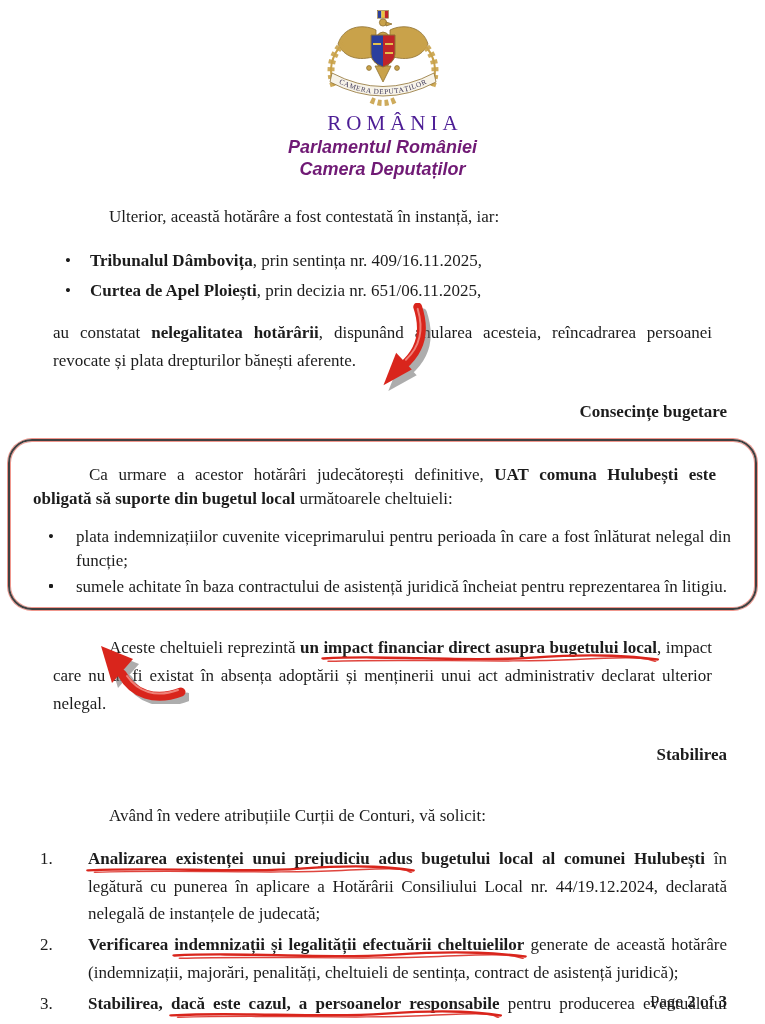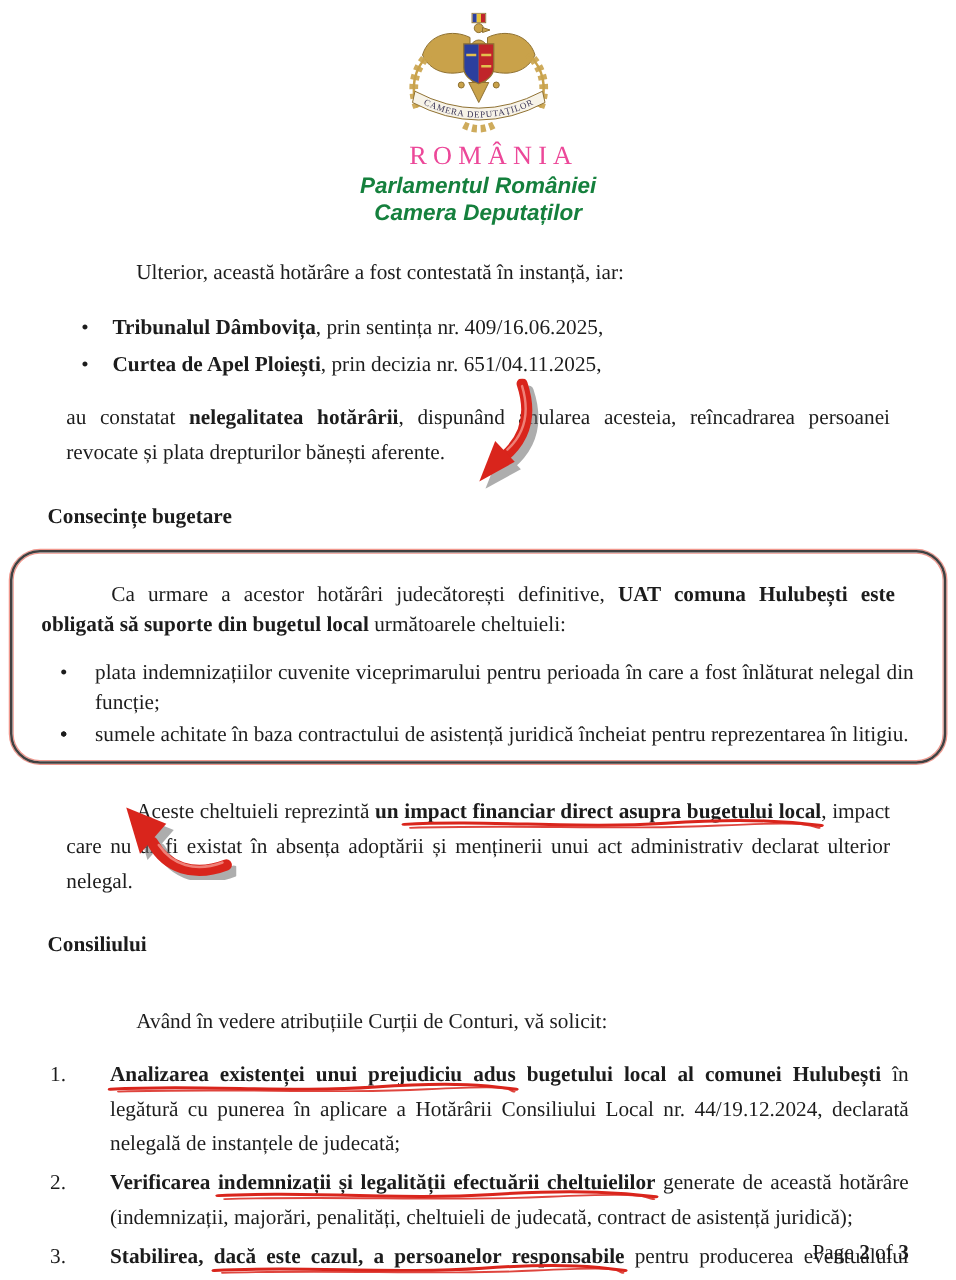--- a/index.html
+++ b/index.html
@@ -10,41 +10,41 @@
     font-family:"Liberation Serif", serif;
     color:#1c1c1c;
     overflow:hidden;
   }
   .content{padding:0 38px;}
   
   .doc-header{text-align:center;padding-top:10px;line-height:1;}
   .emblem{display:inline-block;}
   .country{
     font-size:21px;letter-spacing:5px;margin:2px 0 3px 0;
-    color:#ec4899;font-weight:normal;padding-left:25px;
+    color:#4c1d95;font-weight:normal;padding-left:25px;
   }
   .subtitle{
     font-family:"Liberation Sans", sans-serif;
     font-style:italic;font-weight:bold;
-    color:#15803d;font-size:18px;line-height:1.22;
+    color:#701a75;font-size:18px;line-height:1.22;
   }
   
   p{margin:15px;font-size:17px;line-height:1.65;text-align:justify;}
   .indent{text-indent:56px;}
   .b{font-weight:bold;}
   .lead-para{margin-top:22px;}
   ul.court-list{list-style:none;margin:3px 0 0 0;padding:0;}
   ul.court-list li{
     position:relative;padding-left:52px;
     font-size:17px;line-height:1.76;text-align:left;
   }
   .marker{position:absolute;left:27px;top:0;}
   .conclusion{margin-top:13px;}
   .section-heading{
-    font-size:17px;font-weight:bold;margin-top:27px;text-align:left;
+    font-size:17px;font-weight:bold;margin-top:27px;text-align:right;
   }
   
   .red-box{
     margin:17px -30px 0 -30px;
     border:2px solid #404040;
     border-radius:24px;
     box-shadow:0 0 0 1px #f0978d, inset 0 0 0 1px #f0978d;
     padding:7px 24px 9px 8px;
   }
   .red-box p{line-height:1.4;}
@@ -141,25 +141,25 @@
 
   <div class="content">
 
     <p class="indent lead-para">
       <span>Ulterior, această hotărâre a fost contestată în instanță, iar:</span>
     </p>
 
     <ul class="court-list">
       <li>
         <span class="marker">•</span>
-        <span class="b">Tribunalul Dâmbovița</span><span>, prin sentința nr. 409/16.06.2025,</span>
+        <span class="b">Tribunalul Dâmbovița</span><span>, prin sentința nr. 409/16.11.2025,</span>
       </li>
       <li>
         <span class="marker">•</span>
-        <span class="b">Curtea de Apel Ploiești</span><span>, prin decizia nr. 651/04.11.2025,</span>
+        <span class="b">Curtea de Apel Ploiești</span><span>, prin decizia nr. 651/06.11.2025,</span>
       </li>
     </ul>
 
     <p class="conclusion">
       <span>au constatat </span><span class="b">nelegalitatea hotărârii</span><span>, dispunând anularea acesteia, reîncadrarea persoanei revocate și plata drepturilor bănești aferente.</span>
     </p>
 
     <div class="section-heading">Consecințe bugetare</div>
 
     <div class="red-box">
@@ -184,40 +184,40 @@
       </ul>
     </div>
 
     <p class="indent impact-para">
       <span>Aceste cheltuieli reprezintă </span><span class="b">un </span><span class="b u-red"><span>impact financiar direct asupra bugetului local</span><svg viewBox="0 0 200 12" preserveAspectRatio="none">
             <path d="M2,6 C40,2 85,10 125,5 S185,4 198,7" fill="none" stroke="#d9251c" stroke-width="2.6" stroke-linecap="round"></path>
             <path d="M5,9 C55,6 105,11 150,7 S192,7 197,9" fill="none" stroke="#d9251c" stroke-width="1.6" stroke-linecap="round" opacity="0.85"></path>
           </svg></span><span>, impact care nu ar fi existat în absența adoptării și menținerii unui act administrativ declarat ulterior nelegal.</span>
     </p>
 
-    <div class="section-heading">Consiliului</div>
+    <div class="section-heading">Stabilirea</div>
 
     <p class="indent request-lead">
       <span>Având în vedere atribuțiile Curții de Conturi, vă solicit:</span>
     </p>
 
     <ol class="request-list">
       <li>
         <span class="num">1.</span>
         <span class="b"></span><span class="b u-red"><span>Analizarea existenței unui prejudiciu adus</span><svg viewBox="0 0 200 12" preserveAspectRatio="none">
               <path d="M2,7 C45,3 90,10 130,5 S186,4 198,7" fill="none" stroke="#d9251c" stroke-width="2.6" stroke-linecap="round"></path>
               <path d="M6,9 C60,6 110,11 155,7 S193,7 197,9" fill="none" stroke="#d9251c" stroke-width="1.6" stroke-linecap="round" opacity="0.85"></path>
             </svg></span><span class="b"> bugetului local al comunei Hulubești</span><span> în legătură cu punerea în aplicare a Hotărârii Consiliului Local nr. 44/19.12.2024, declarată nelegală de instanțele de judecată;</span>
       </li>
       <li>
         <span class="num">2.</span>
         <span class="b">Verificarea </span><span class="b u-red"><span>indemnizații și legalității efectuării cheltuielilor</span><svg viewBox="0 0 200 12" preserveAspectRatio="none">
               <path d="M2,6 C40,2 85,10 125,5 S185,4 198,7" fill="none" stroke="#d9251c" stroke-width="2.6" stroke-linecap="round"></path>
               <path d="M5,9 C55,6 105,11 150,7 S192,7 197,9" fill="none" stroke="#d9251c" stroke-width="1.6" stroke-linecap="round" opacity="0.85"></path>
-            </svg></span><span class="b"></span><span> generate de această hotărâre (indemnizații, majorări, penalități, cheltuieli de judecată, contract de asistență juridică);</span>
+            </svg></span><span class="b"></span><span> generate de această hotărâre (indemnizații, majorări, penalități, cheltuieli de sentința, contract de asistență juridică);</span>
       </li>
       <li>
         <span class="num">3.</span>
         <span class="b">Stabilirea, </span><span class="b u-red"><span>dacă este cazul, a persoanelor responsabile</span><svg viewBox="0 0 200 12" preserveAspectRatio="none">
               <path d="M2,7 C45,3 90,10 130,5 S186,4 198,7" fill="none" stroke="#d9251c" stroke-width="2.6" stroke-linecap="round"></path>
               <path d="M6,9 C60,6 110,11 155,7 S193,7 197,9" fill="none" stroke="#d9251c" stroke-width="1.6" stroke-linecap="round" opacity="0.85"></path>
             </svg></span><span class="b"></span><span> pentru producerea eventualului prejudiciu și a măsurilor legale ce se impun pentru recuperarea acestuia;</span>
       </li>
 
     </ol>

